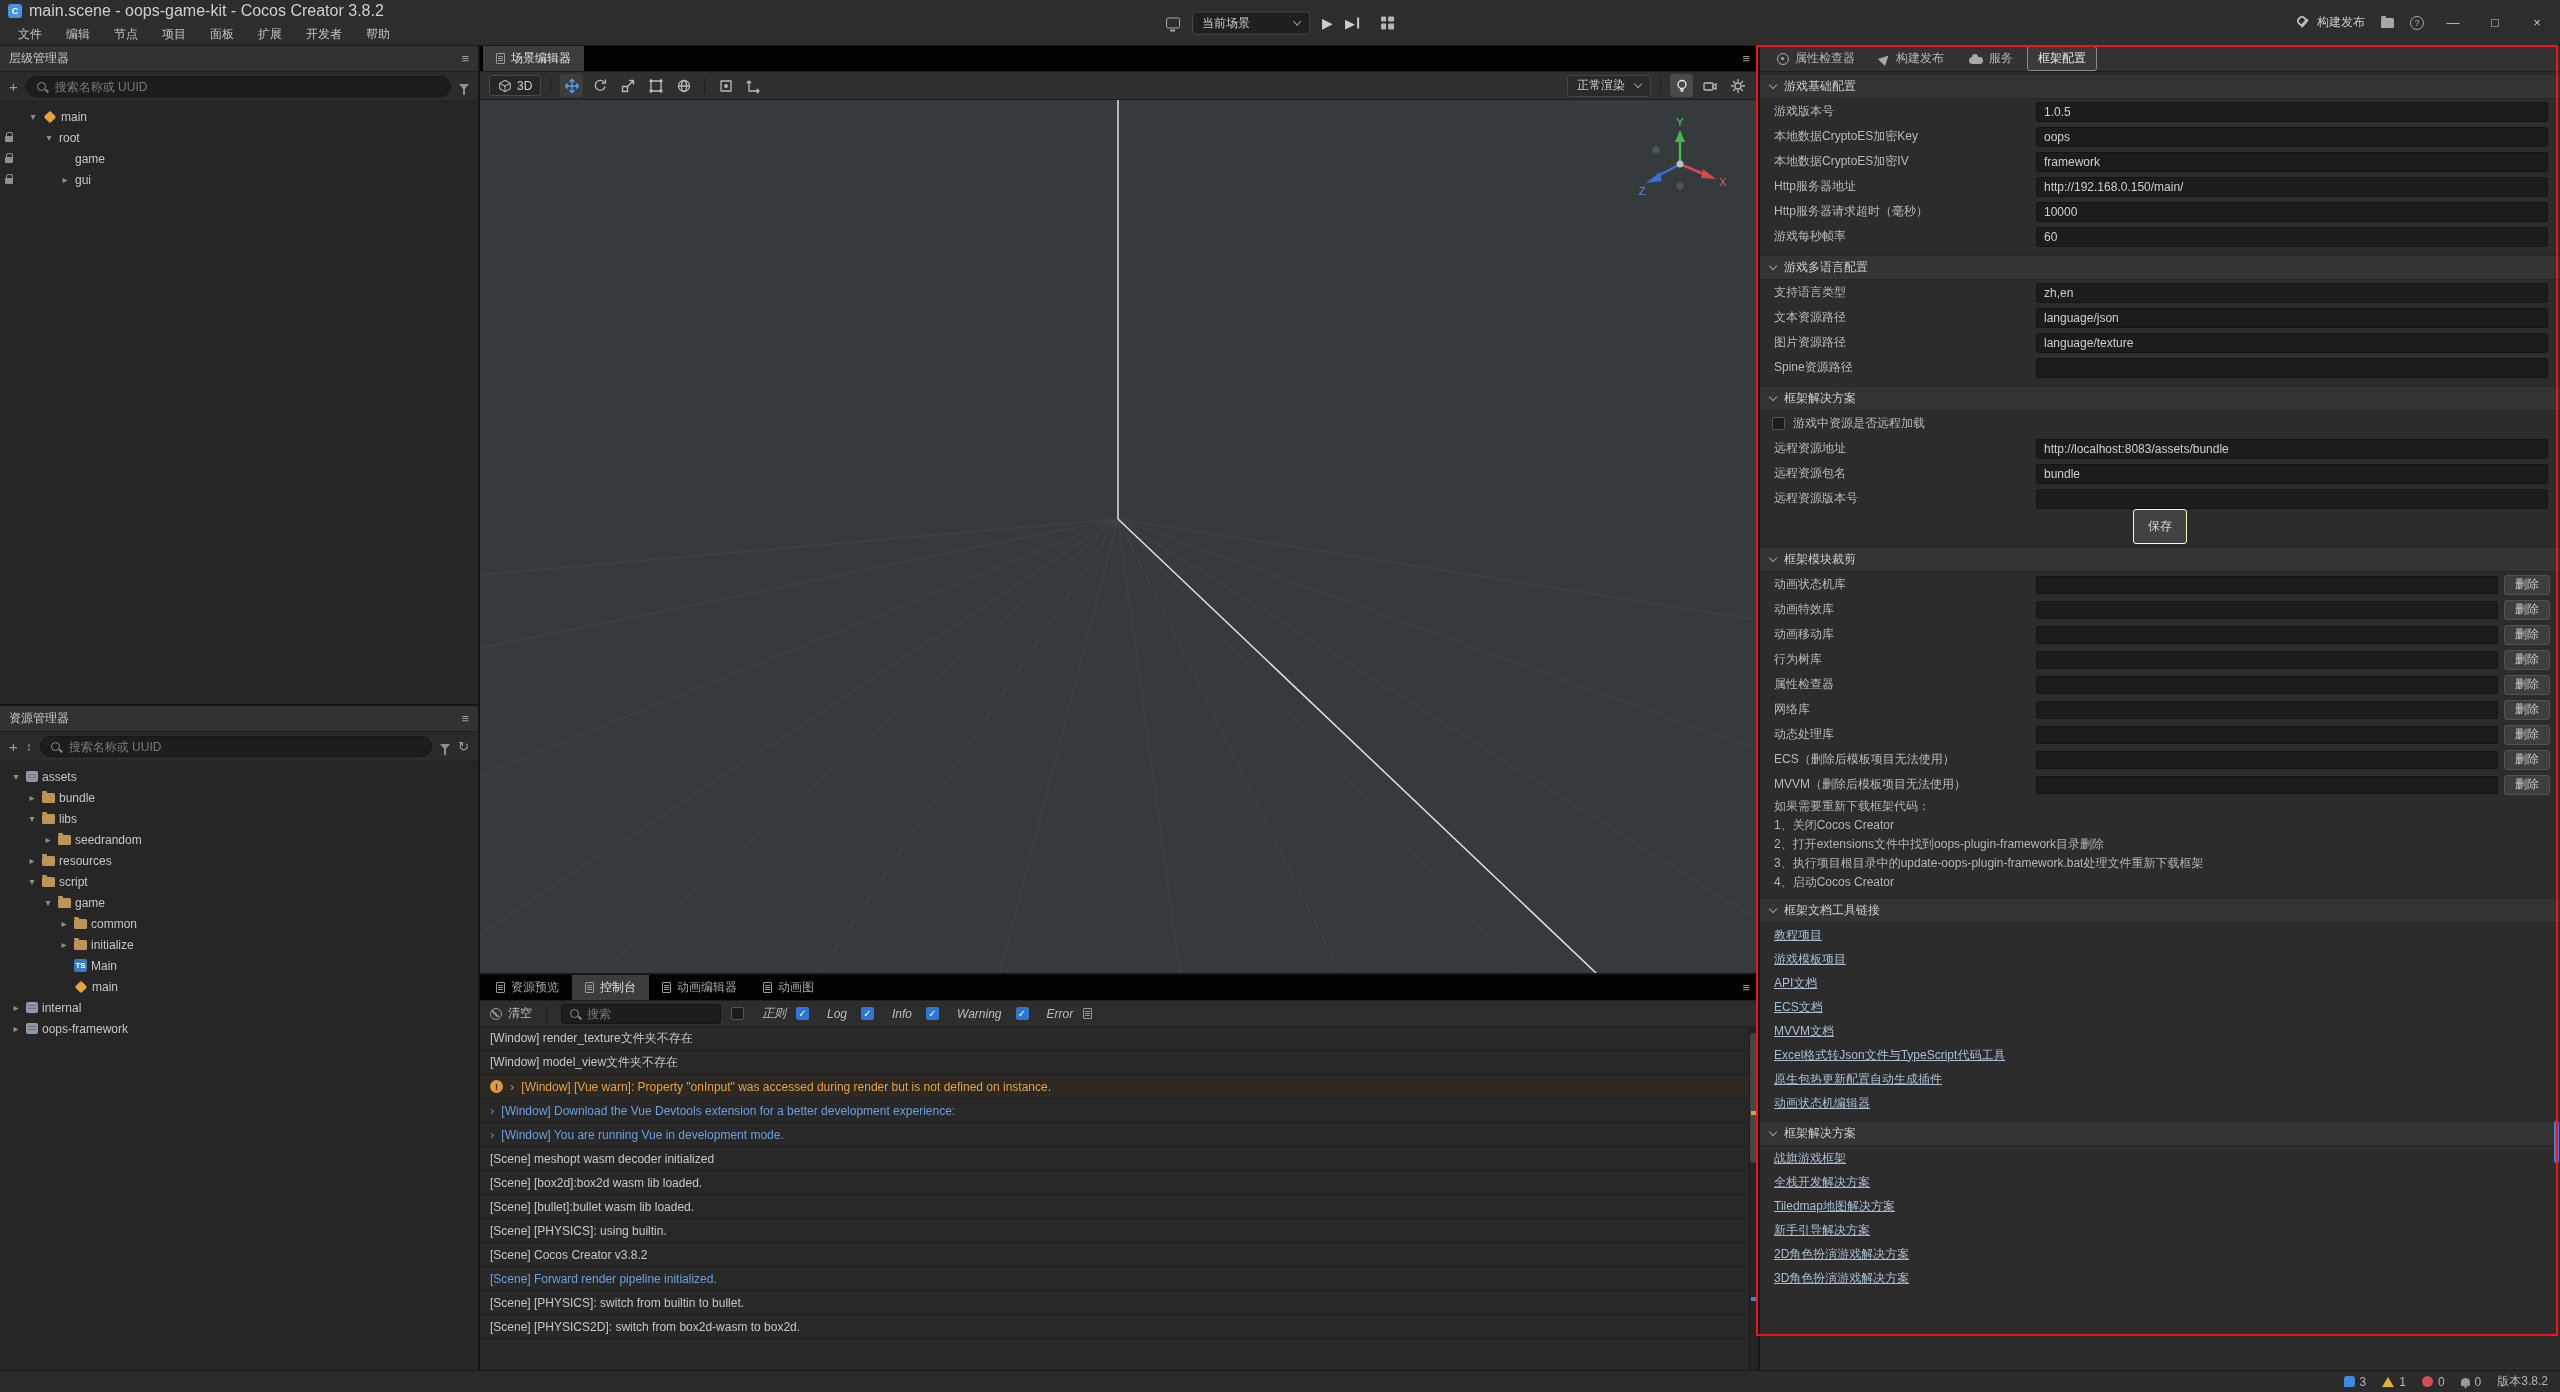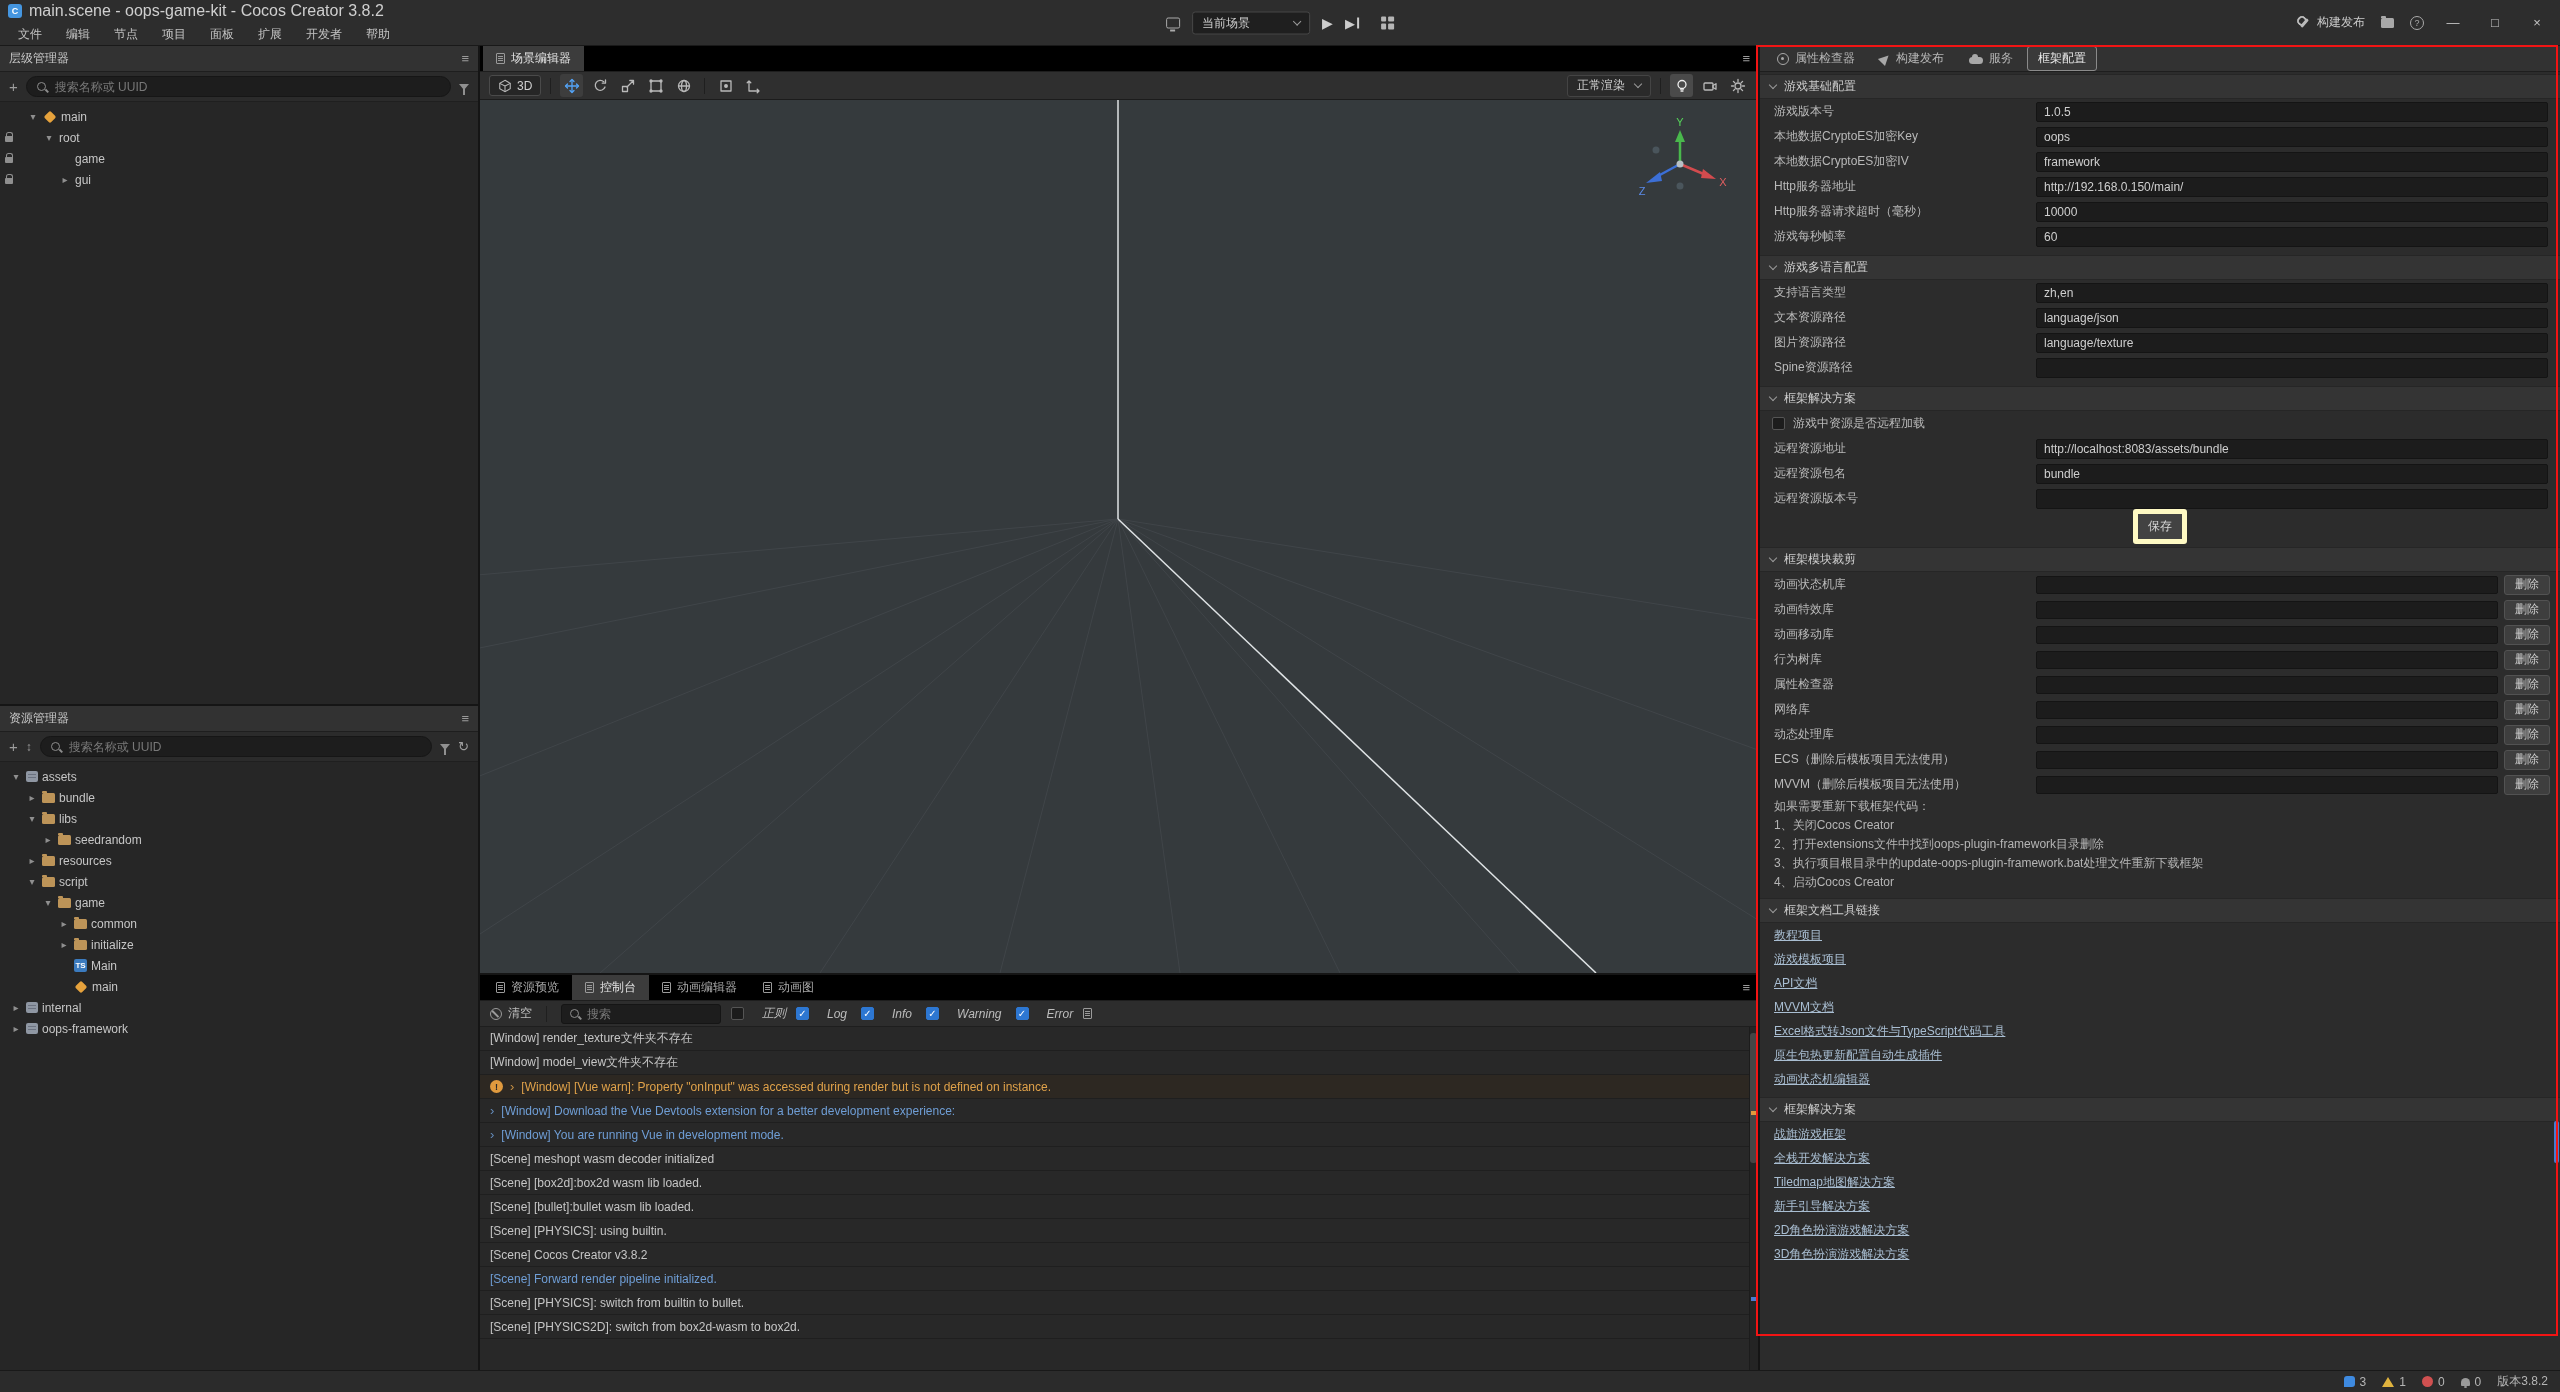--- a/index.html
+++ b/index.html
@@ -130,21 +130,21 @@
   .i-cloud { width:14px; height:7px; background:#a8a8a8; border-radius:4px; position:relative; margin-top:3px; flex:none; }
   .i-cloud::before { content:''; position:absolute; left:3px; top:-3px; width:6px; height:6px; background:#a8a8a8; border-radius:50%; }
   .insp-body { flex:1; overflow:hidden; padding-bottom:8px; }
   .section-head { height:25px; display:flex; align-items:center; gap:8px; padding:0 10px; background:#343434; color:#cdcdcd; margin-top:6px; border-top:1px solid #262626; border-bottom:1px solid #262626; }
   .section-head:first-child { margin-top:2px; }
   .field-row { height:25px; display:flex; align-items:center; padding:0 10px 0 14px; }
   .field-label { flex:0 0 262px; color:#b9b9b9; white-space:nowrap; overflow:hidden; }
   .field-input { flex:1; height:20px; background:#1c1c1c; border:1px solid #141414; border-radius:2px; color:#cfcfcf; padding:9px 7px; font-size:12px; font-family:inherit; outline:none; margin-right:2px; }
   .check-row { height:25px; display:flex; align-items:center; gap:8px; padding:0 14px 0 12px; color:#b9b9b9; }
   .save-row { height:30px; display:flex; align-items:center; justify-content:center; }
-  .save-btn { min-width:54px; height:35px; background:#424242; border:5px solid #fef9c3; border-radius:3px; color:#d6d6d6; font-size:12px; font-family:inherit; }
+  .save-btn { min-width:54px; height:35px; background:#424242; border:1px solid #fef9c3; border-radius:3px; color:#d6d6d6; font-size:12px; font-family:inherit; }
   .module-row { height:25px; display:flex; align-items:center; gap:6px; padding:0 10px 0 14px; }
   .module-label { flex:0 0 256px; color:#b9b9b9; white-space:nowrap; overflow:hidden; }
   .module-field { flex:1; height:18px; background:#1c1c1c; border:1px solid #141414; border-radius:2px; }
   .delete-btn { width:46px; height:20px; background:#3e3e3e; border:1px solid #525252; border-radius:3px; color:#cccccc; font-size:12px; font-family:inherit; flex:none; }
   .note-line { height:19px; display:flex; align-items:center; padding:0 14px; color:#b5b5b5; white-space:nowrap; overflow:hidden; }
   .link-line { height:24px; display:flex; align-items:center; padding:0 14px; }
   .link { color:#a9bed2; text-decoration:underline; white-space:nowrap; }
   .insp-scrollthumb { position:absolute; right:1px; top:1075px; width:5px; height:42px; background:#4a7bd0; border-radius:2px; }
 
   
@@ -750,20 +750,23 @@
             <div class="link-line">
               <span class="link">教程项目</span>
             </div>
             <div class="link-line">
               <span class="link">游戏模板项目</span>
             </div>
             <div class="link-line">
               <span class="link">API文档</span>
             </div>
             <div class="link-line">
+              <span class="link">ECS文档</span>
+            </div>
+            <div class="link-line">
               <span class="link">MVVM文档</span>
             </div>
             <div class="link-line">
               <span class="link">Excel格式转Json文件与TypeScript代码工具</span>
             </div>
             <div class="link-line">
               <span class="link">原生包热更新配置自动生成插件</span>
             </div>
             <div class="link-line">
               <span class="link">动画状态机编辑器</span>

